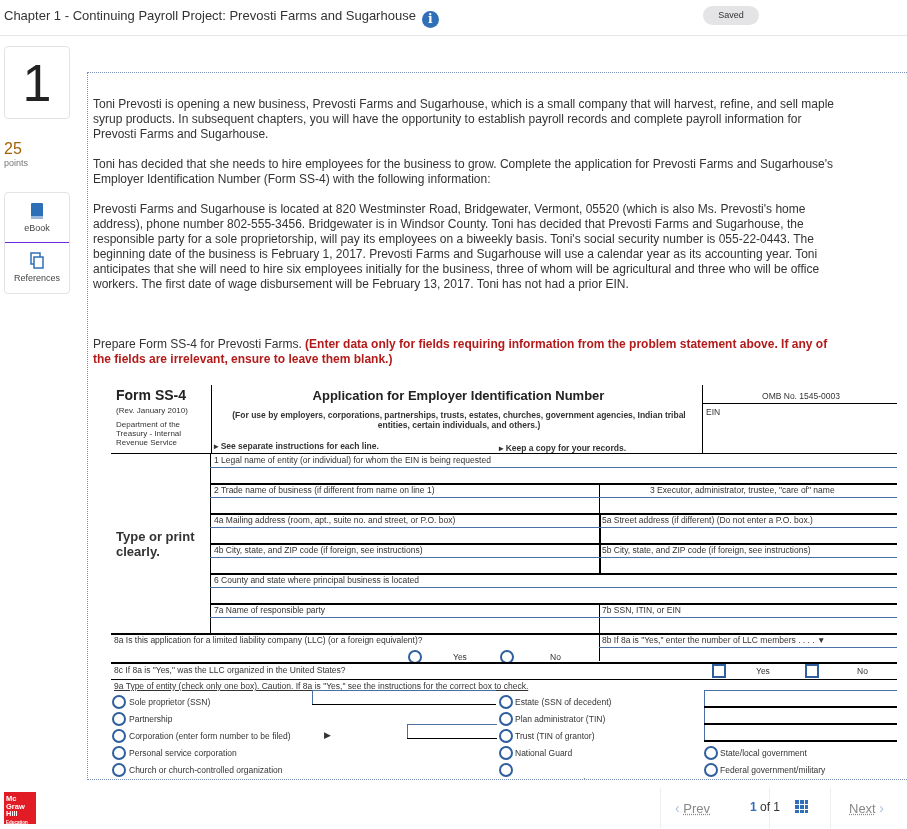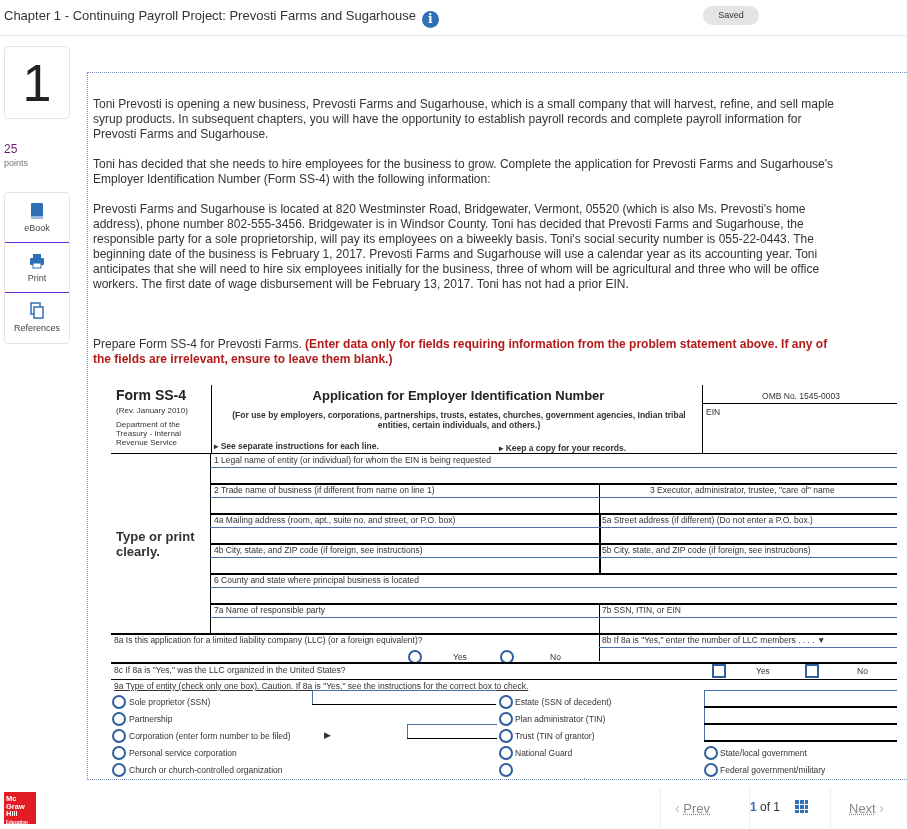--- a/index.html
+++ b/index.html
@@ -7,21 +7,21 @@
 
   
   .topbar { position: absolute; left: 0; top: 0; width: 907px; height: 36px; border-bottom: 1px solid #e6e6e6; background: #fff; }
   .topbar .title { position: absolute; left: 4px; top: 8px; font-size: 13px; color: #333; }
   .info-icon { display: inline-block; width: 17px; height: 17px; border-radius: 50%; background: #2f6fb7; color: #fff; font-size: 12px; font-weight: bold; text-align: center; line-height: 17px; margin-left: 6px; vertical-align: -3px; font-family: "DejaVu Serif", serif; }
   .saved { position: absolute; left: 703px; top: 6px; width: 56px; height: 19px; border-radius: 10px; background: #e4e4e6; font-size: 9px; line-height: 19px; text-align: center; color: #333; }
 
   
   .qnum { position: absolute; left: 4px; top: 46px; width: 66px; height: 73px; border: 1px solid #e3e3e3; border-radius: 4px; font-size: 52px; text-align: center; line-height: 72px; color: #222; font-family: "Liberation Sans", sans-serif; }
   .points { position: absolute; left: 4px; top: 142px; font-size: 11px; line-height: 14px; }
-  .points .num { color: #701a75; font-size: 12px; display: block; }
+  .points .num { color: #a16207; font-size: 16px; display: block; }
   .points .lbl { color: #777; font-size: 9px; display: block; }
   .tools { position: absolute; left: 4px; top: 192px; width: 66px; border: 1px solid #e3e3e3; border-radius: 4px; }
   .tool { height: 50px; border-bottom: 1px solid #6d28d9; text-align: center; padding-top: 9px; font-size: 9px; color: #444; }
   .tool:last-child { border-bottom: none; }
   .tool .ic { display: block; margin: 0 auto 3px; width: 16px; height: 18px; }
 
   
   .content { position: absolute; left: 87px; top: 72px; width: 820px; height: 708px; border-left: 1px dotted #7a90b8; border-top: 1px dotted #7a90b8; border-bottom: 1px dotted #7a90b8; overflow: hidden; }
   .para { position: absolute; left: 5px; width: 755px; font-size: 12px; line-height: 15px; color: #333; }
   .req { font-weight: bold; }
@@ -38,21 +38,21 @@
   .inputbox { position: absolute; height: 15px; border: none; background: transparent; font-size: 9px; }
   .inputbox::before { content: ""; position: absolute; left: 0; top: 0; border-left: 4px solid #4a6fa5; border-top: 2px solid transparent; border-bottom: 2px solid transparent; }
   .radio { position: absolute; width: 14px; height: 14px; border: 2px solid #2f5f9e; border-radius: 50%; background: #fff; }
   .check { position: absolute; width: 14px; height: 14px; border: 2px solid #2f5f9e; background: #fff; }
   .rlabel { position: absolute; font-size: 8.5px; color: #333; white-space: nowrap; }
 
   
   .logo { position: absolute; left: 4px; top: 792px; width: 32px; height: 32px; background: #e21c25; color: #fff; font-size: 7.5px; font-weight: bold; line-height: 7.5px; padding: 3px 2px; }
   .logo small { font-size: 4.5px; display: block; margin-top: 1px; }
   .pager { position: absolute; top: 788px; height: 40px; font-size: 13px; }
-  .prev { left: 660px; width: 90px; border-left: 1px solid #eee; border-right: 1px solid #eee; color: #888; padding: 12px 0 0 14px; }
+  .prev { left: 660px; width: 110px; border-left: 1px solid #eee; border-right: 1px solid #eee; color: #888; padding: 12px 0 0 14px; }
   .prev .lbl, .next .lbl { text-decoration: underline dotted; }
   .pageinfo { left: 750px; width: 80px; padding-top: 12px; color: #333; font-size: 12px; }
   .pageinfo .cur { color: #2f6fb7; font-weight: bold; }
   .gridicon { display: inline-block; width: 13px; height: 13px; margin-left: 12px; vertical-align: -2px; background:
       linear-gradient(#fff,#fff) 4px 0/1px 13px no-repeat,
       linear-gradient(#fff,#fff) 9px 0/1px 13px no-repeat,
       linear-gradient(#fff,#fff) 0 4px/13px 1px no-repeat,
       linear-gradient(#fff,#fff) 0 9px/13px 1px no-repeat,
       #2f6fb7; }
   .next { left: 830px; width: 77px; border-left: 1px solid #eee; color: #888; padding: 12px 0 0 18px; }
@@ -76,28 +76,20 @@
 <div class="tools">
   <div class="tool">
     <svg class="ic" viewBox="0 0 16 18">
         <rect x="2" y="1" width="12" height="14" rx="1" fill="#2f6fb7"></rect>
         <rect x="2" y="14" width="12" height="3" fill="#9bb7dc"></rect>
       </svg>
     <span>eBook</span>
   </div>
   <div class="tool">
     <svg class="ic" viewBox="0 0 16 18">
-        <rect x="4" y="2" width="8" height="4" fill="#2f6fb7"></rect>
-        <rect x="1" y="6" width="14" height="7" rx="1" fill="#2f6fb7"></rect>
-        <rect x="4" y="11" width="8" height="5" fill="#fff" stroke="#2f6fb7"></rect>
-      </svg>
-    <span>Print</span>
-  </div>
-  <div class="tool">
-    <svg class="ic" viewBox="0 0 16 18">
         <rect x="2" y="1" width="9" height="11" fill="none" stroke="#2f6fb7" stroke-width="1.5"></rect>
         <rect x="5" y="5" width="9" height="11" fill="#fff" stroke="#2f6fb7" stroke-width="1.5"></rect>
       </svg>
     <span>References</span>
   </div>
 </div>
 
 <div class="content">
   <p class="para" style="top:24px">Toni Prevosti is opening a new business, Prevosti Farms and Sugarhouse, which is a small company that will harvest, refine, and sell maple syrup products. In subsequent chapters, you will have the opportunity to establish payroll records and complete payroll information for Prevosti Farms and Sugarhouse.</p>
   <p class="para" style="top:84px">Toni has decided that she needs to hire employees for the business to grow. Complete the application for Prevosti Farms and Sugarhouse's Employer Identification Number (Form SS-4) with the following information:</p>

